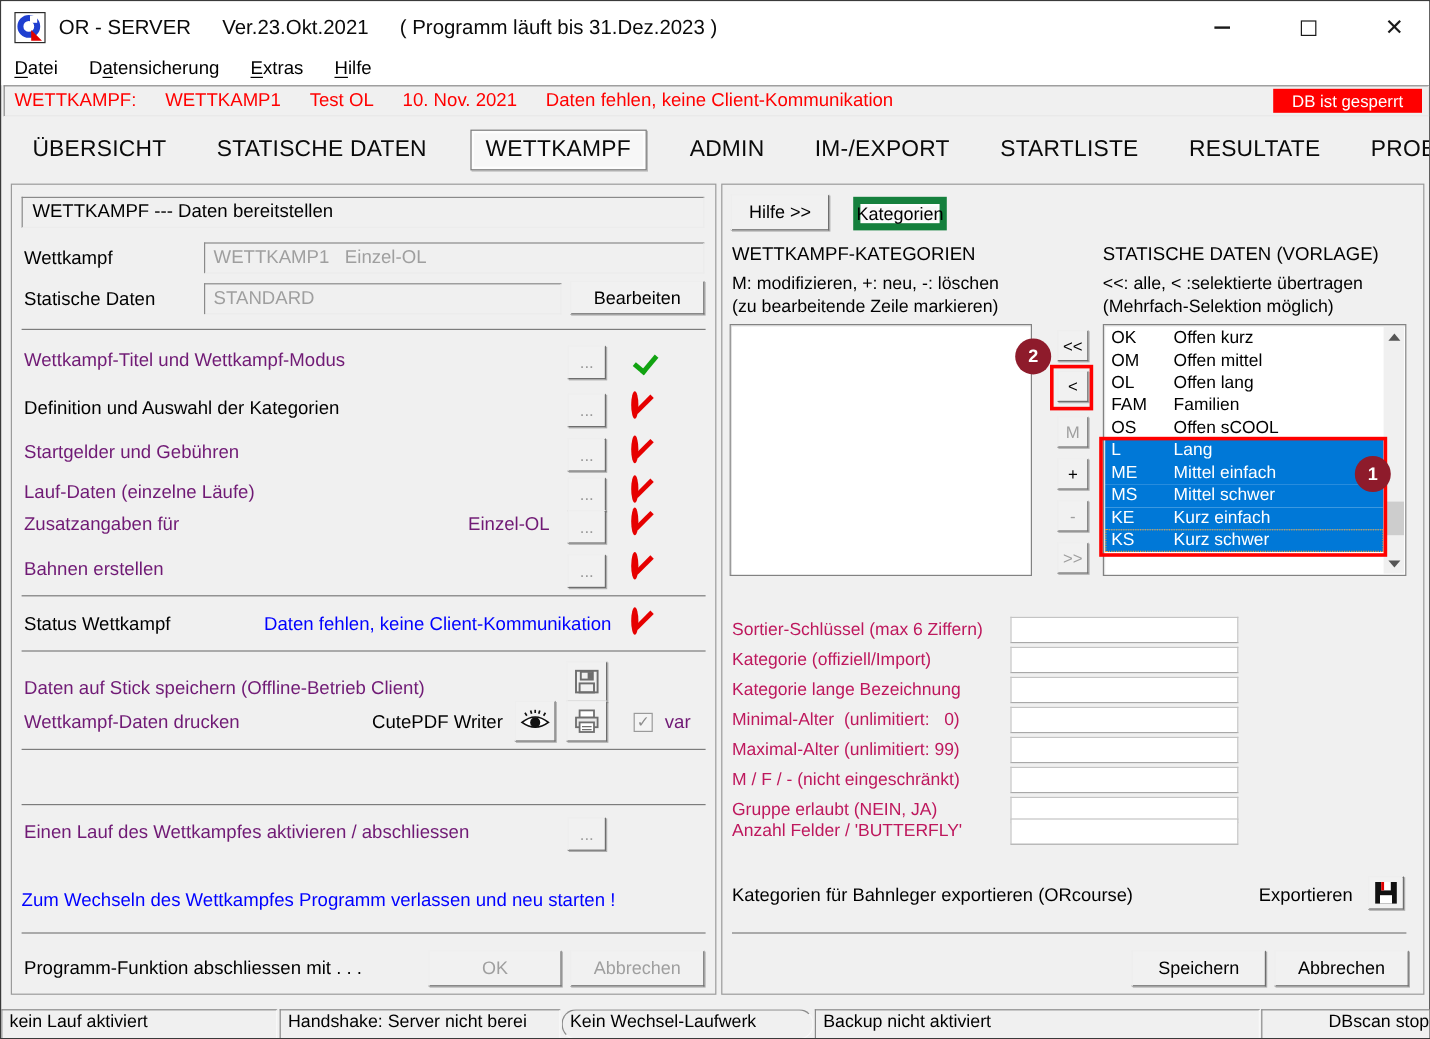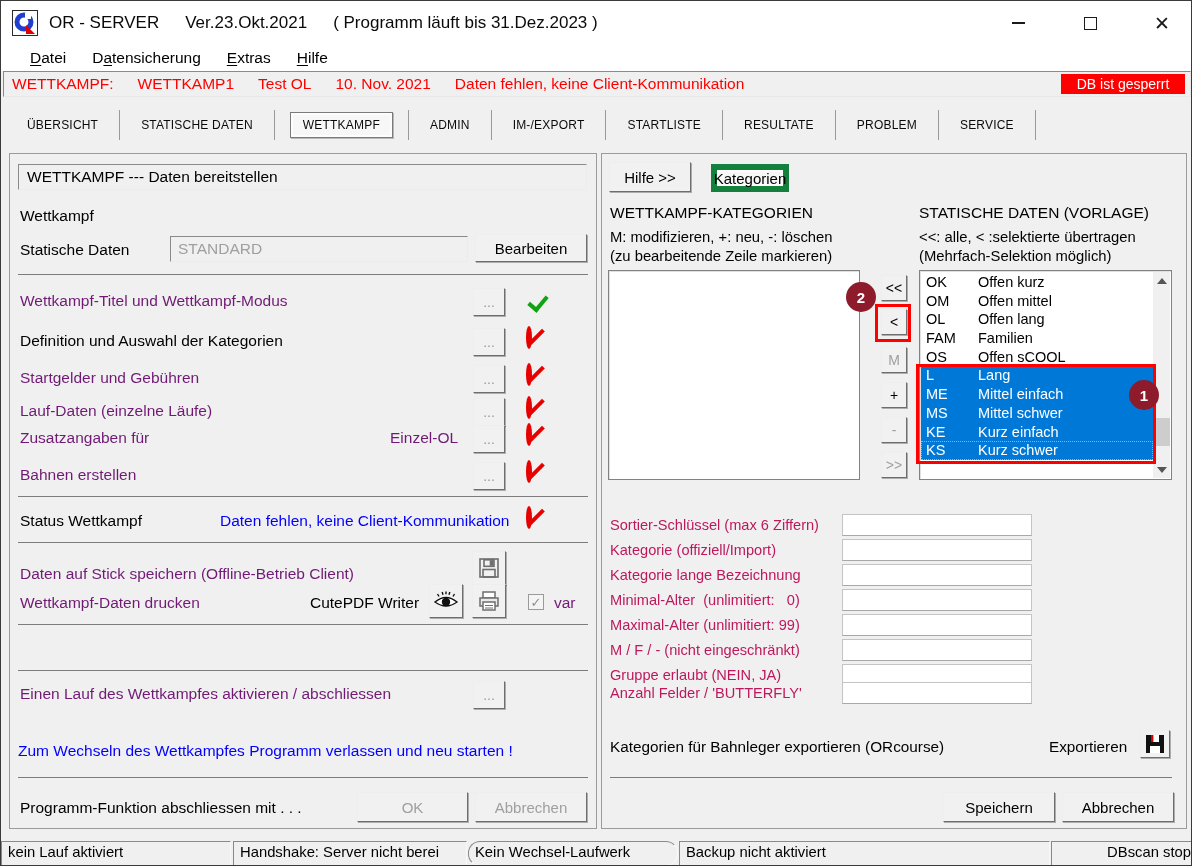--- a/index.html
+++ b/index.html
@@ -10,32 +10,32 @@
   
   .titlebar { position:absolute; left:0; top:0; width:100%; height:44px; background:#fff; }
   .app-icon { position:absolute; left:11px; top:9px; width:26px; height:26px; border:1px solid #2b2b2b; background:#fff; }
   .title-text { position:absolute; left:48px; top:0; height:44px; display:flex; align-items:center; gap:26px; font-size:17px; color:#0a0a0a; }
   .win-btn { position:absolute; top:6px; width:46px; height:32px; display:flex; align-items:center; justify-content:center; cursor:default; }
   .wb-min span { display:block; width:13px; height:2px; background:#1a1a1a; }
   .wb-max span { display:block; width:13px; height:13px; border:1.5px solid #1a1a1a; }
   .wb-close { font-size:19px; color:#1a1a1a; }
 
   
-  .menubar { position:absolute; left:0; top:44px; width:100%; height:26px; background:#fff; display:flex; align-items:center; padding-left:18px; gap:4px; }
+  .menubar { position:absolute; left:0; top:44px; width:100%; height:26px; background:#fff; display:flex; align-items:center; padding-left:0; gap:4px; }
   .menu-item { padding:2px 11px; font-size:15.5px; }
   .menu-item u { text-decoration:underline; text-underline-offset:2px; }
 
   
   .infobar { position:absolute; left:2px; top:70px; width:1188px; height:26px; background:#f0f0f0; border:1px solid #8a8a8a; border-right-color:#e8e8e8; border-bottom-color:#e8e8e8; display:flex; align-items:center; }
   .infobar-text { display:flex; gap:24px; padding-left:8px; color:#ff0000; font-size:15.5px; white-space:pre; }
   .db-badge { position:absolute; right:5px; top:2px; width:124px; height:20px; background:#ff0000; color:#fff; font-size:14px; display:flex; align-items:center; justify-content:center; }
 
   
   .tabbar { position:absolute; left:0; top:100px; width:100%; height:48px; display:flex; align-items:center; padding-left:12px; }
-  .tab { padding:6px 14px; font-size:12px; letter-spacing:.2px; color:#0a0a0a; white-space:nowrap; }
+  .tab { padding:6px 14px; font-size:19px; letter-spacing:.2px; color:#0a0a0a; white-space:nowrap; }
   .tab.active { border:1px solid #7a7a7a; background:#f7f7f7; box-shadow:inset 0 0 0 2px #fdfdfd, 1px 1px 0 #b9b9b9; margin:0 8px; padding:5px 12px; }
   .tab-sep { width:1px; height:30px; background:#9a9a9a; margin:0 7px; }
 
   
   .panel { position:absolute; top:152px; height:676px; border:1px solid #9b9b9b; background:#f0f0f0; }
   #left-panel  { left:8px;  width:588px; }
   #right-panel { left:600px; width:586px; }
 
   .sunken { background:#f0f0f0; border:1px solid; border-color:#8a8a8a #ececec #ececec #8a8a8a; }
   .raised { background:#f1f1f1; border:1px solid; border-color:#eeeeee #6e6e6e #6e6e6e #eeeeee; box-shadow:1px 1px 0 rgba(0,0,0,.28); display:flex; align-items:center; justify-content:center; font-size:15px; color:#000; cursor:pointer; }
@@ -155,20 +155,21 @@
       <div class="tab">PROBLEM</div>
       <div class="tab-sep"></div>
       <div class="tab">SERVICE</div>
       <div class="tab-sep"></div>
     </div>
 
   <div class="panel" id="left-panel">
     <div class="lp-header sunken">WETTKAMPF --- Daten bereitstellen</div>
 
     <div class="lp-label" style="top:53px">Wettkampf</div>
+    <div class="lp-field sunken pre" style="left:160px; top:48px; width:417px;">WETTKAMP1   Einzel-OL</div>
 
     <div class="lp-label" style="top:87px">Statische Daten</div>
     <div class="lp-field sunken" style="left:160px; top:82px; width:298px;">STANDARD</div>
     <button class="raised" style="position:absolute; left:465px; top:80px; width:112px; height:28px;">Bearbeiten</button>
 
     <div class="hline" style="top:120px"></div>
     <div id="task-rows">
         <div class="task-row" style="top: 134px;">
           <span class="task-label gray">Wettkampf-Titel und Wettkampf-Modus</span>
           <button class="raised dots-btn">...</button>

